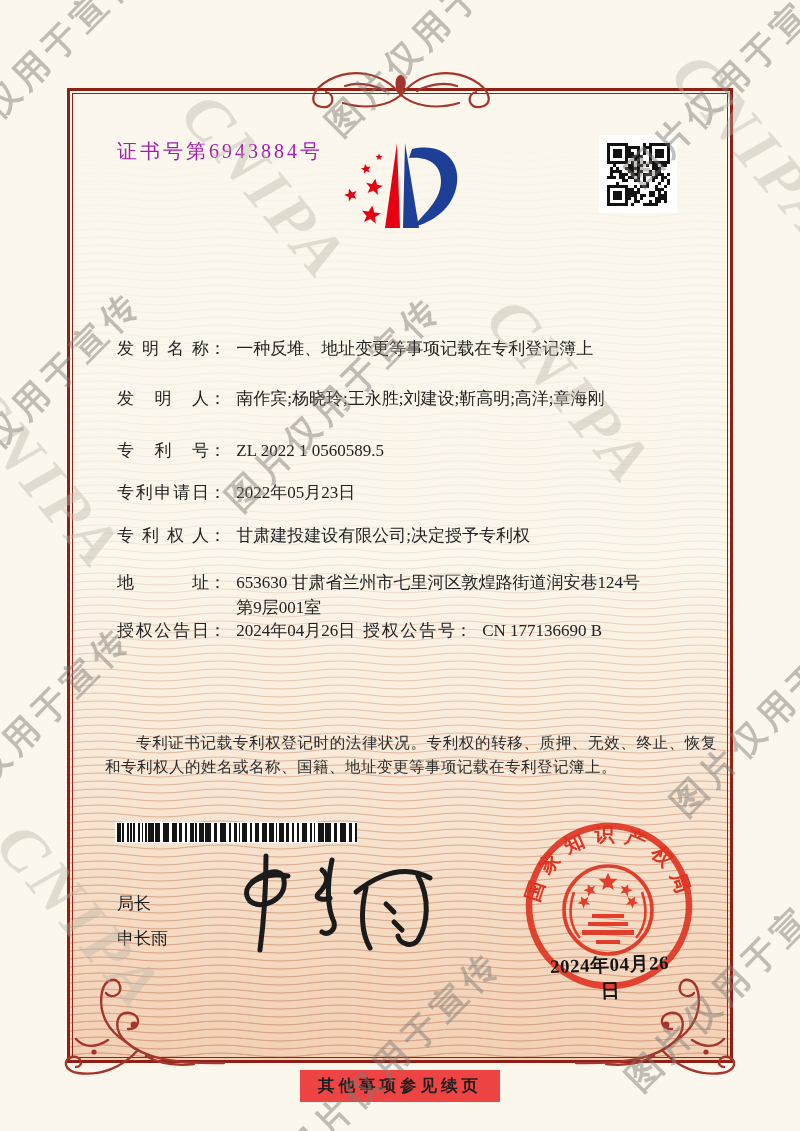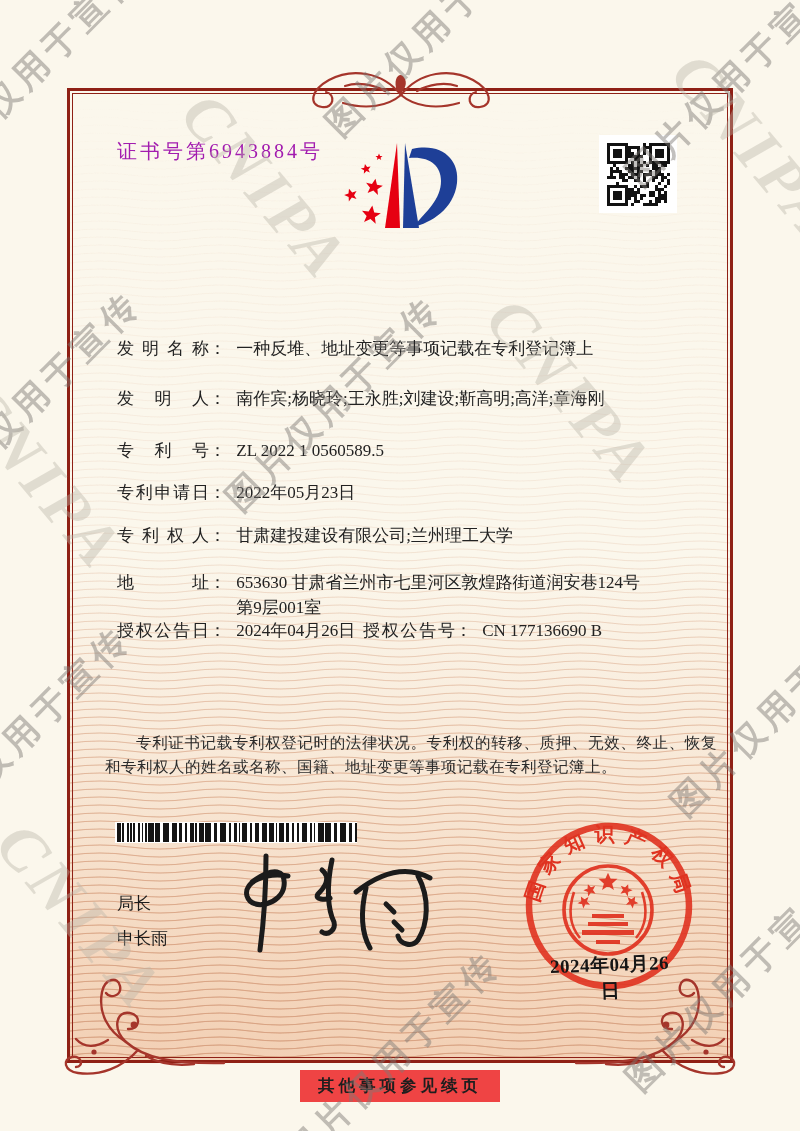--- a/index.html
+++ b/index.html
@@ -416,21 +416,21 @@
       </span><span class="fcolon">：</span>
     <span class="fvalue">2022年05月23日</span>
   </div>
   <div class="frow" style="top:523px;">
     <span class="flabel">
         <span>专</span>
         <span>利</span>
         <span>权</span>
         <span>人</span>
       </span><span class="fcolon">：</span>
-    <span class="fvalue">甘肃建投建设有限公司;兰州理工大学</span>
+    <span class="fvalue">甘肃建投建设有限公司;决定授予专利权</span>
   </div>
   <div class="frow" style="top:570px;">
     <span class="flabel">
         <span>地</span>
         <span>址</span>
       </span><span class="fcolon">：</span>
     <span class="fvalue"><span>653630 甘肃省兰州市七里河区敦煌路街道润安巷124号</span><br>
     <span>第9层001室</span></span>
   </div>
   <div class="frow" style="top:618px;">

